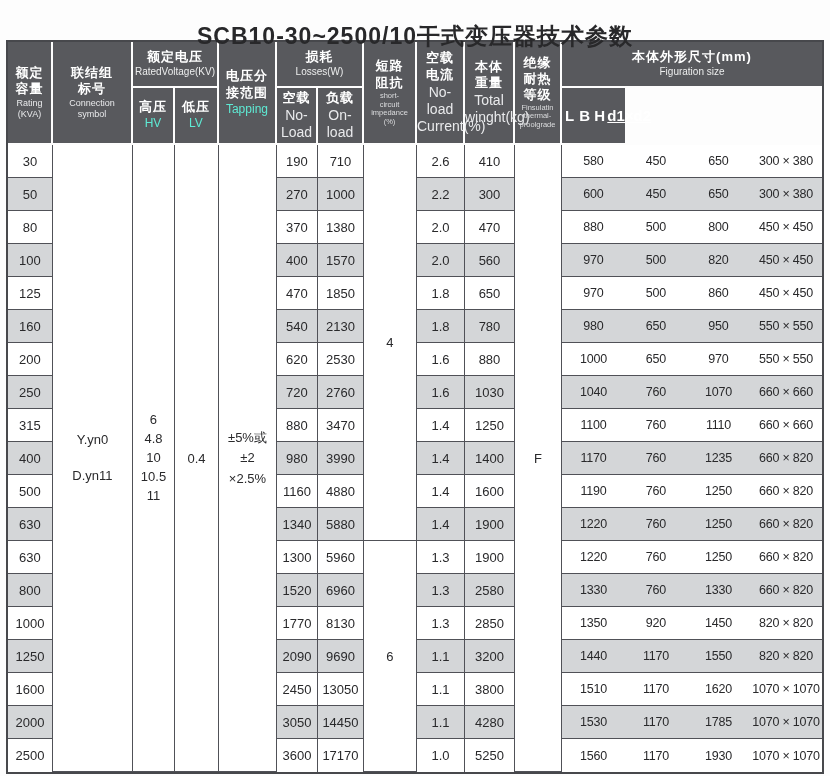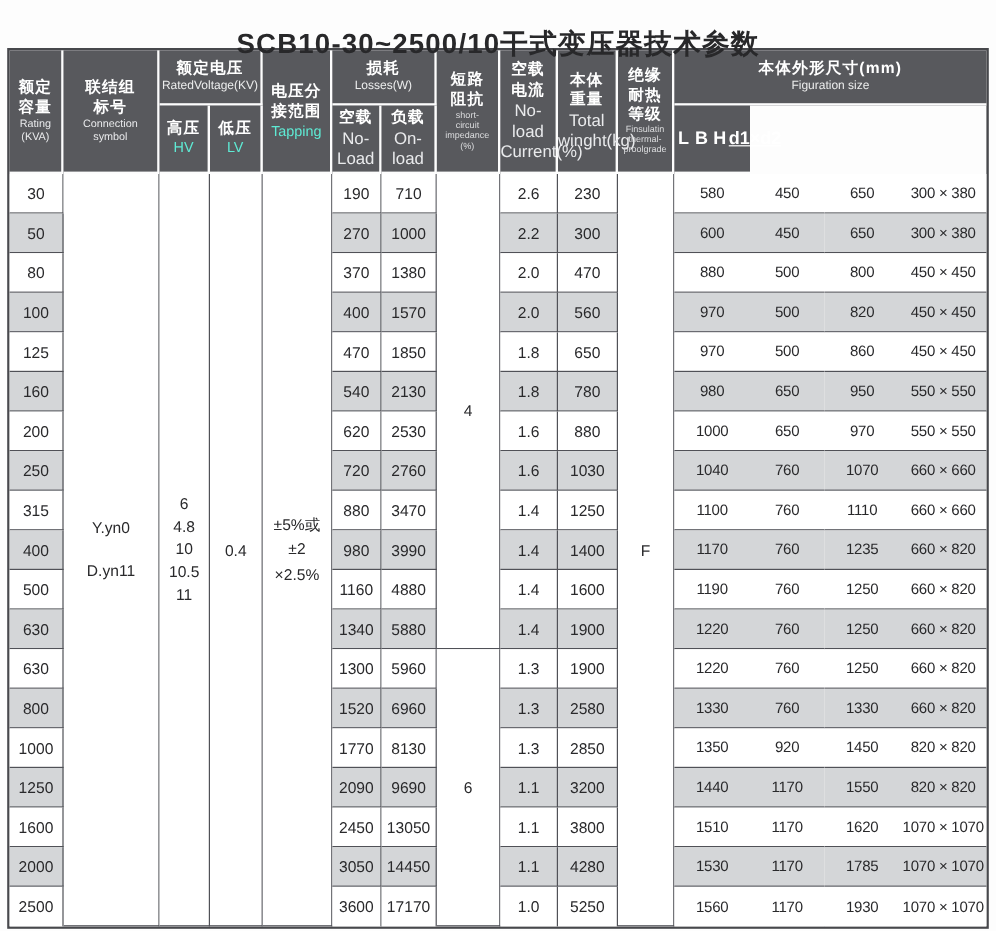--- a/index.html
+++ b/index.html
@@ -202,21 +202,21 @@
         <td class="c-merged" rowspan="19">0.4</td>
         <td class="c-merged c-tapping" rowspan="19">
           <div>±5%或</div>
           <div>±2</div>
           <div>×2.5%</div>
         </td>
         <td class="num">190</td>
         <td class="num">710</td>
         <td class="c-merged" rowspan="12">4</td>
         <td class="num">2.6</td>
-        <td class="num">230</td>
+        <td class="num">410</td>
         <td class="c-merged" rowspan="19">F</td>
         <td class="dim">580</td>
         <td class="dim">450</td>
         <td class="dim">650</td>
         <td class="dim">300 × 380</td>
       </tr>
       <tr>
         <td class="c-rating stripe">50</td>
         <td class="num stripe">270</td>
         <td class="num stripe">1000</td>

